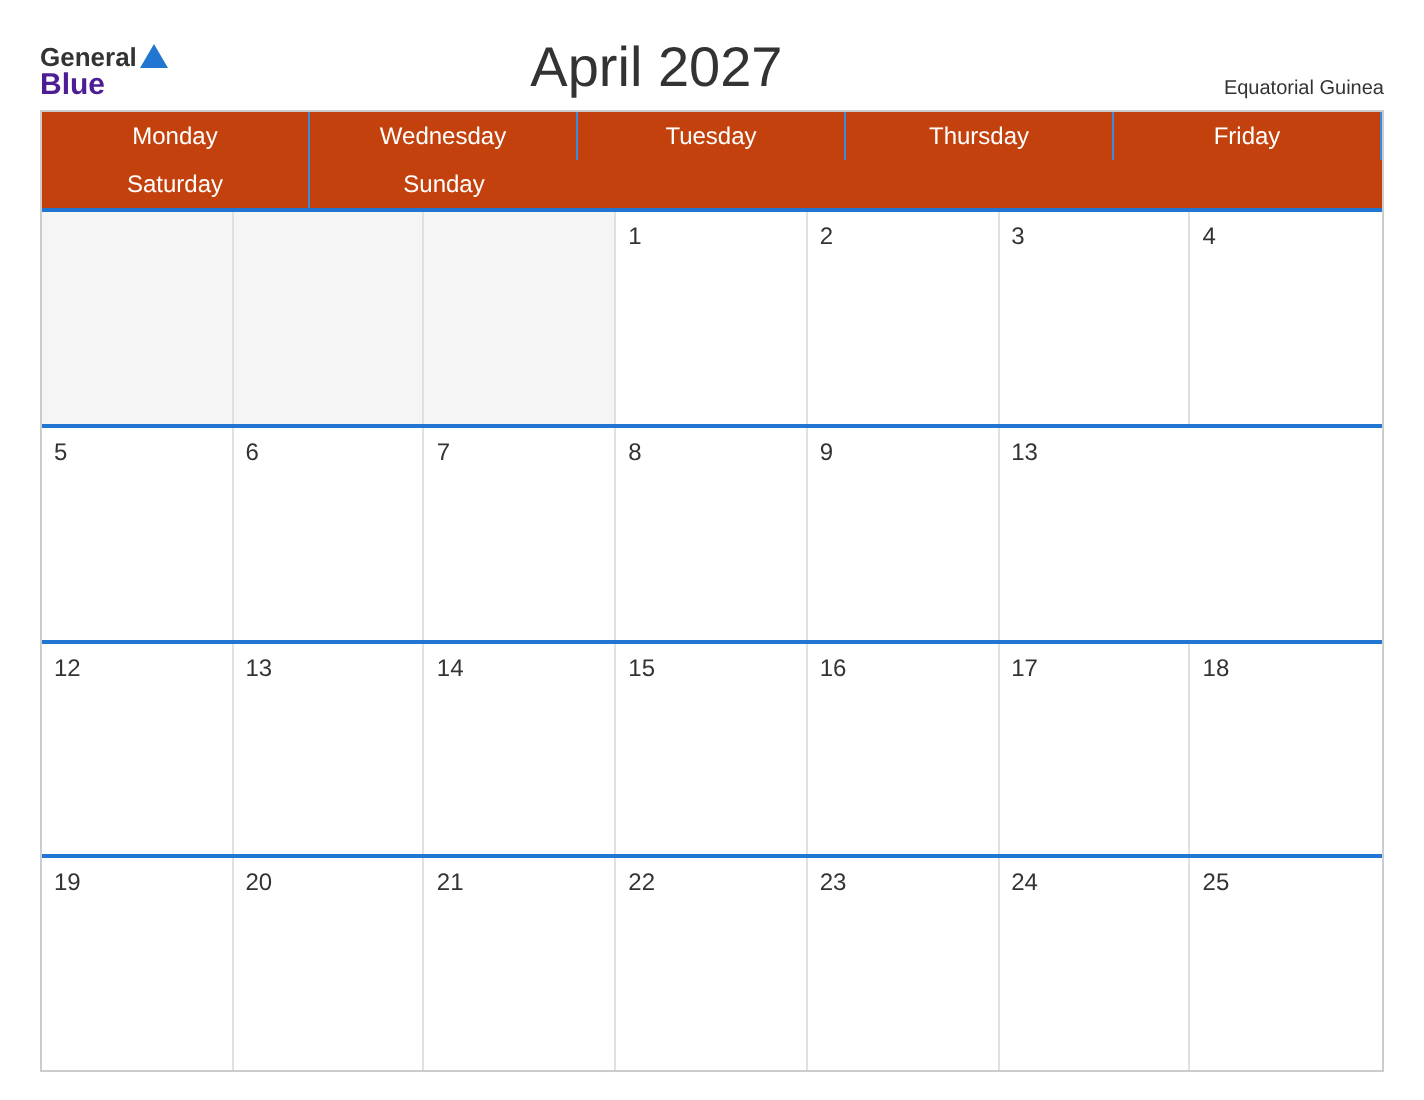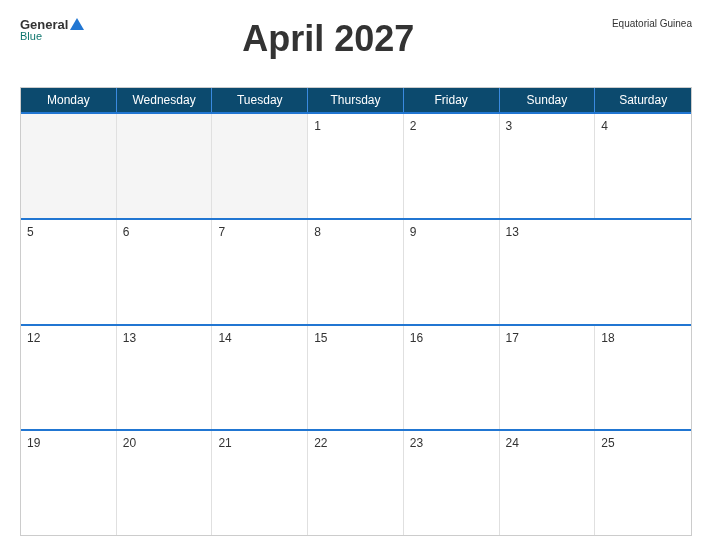--- a/index.html
+++ b/index.html
@@ -12,39 +12,39 @@
     }
     .page {
       width: 712px;
       height: 550px;
       padding: 18px 20px 14px 20px;
       display: flex;
       flex-direction: column;
     }
     .header {
       display: flex;
-      align-items: flex-start;
+      align-items: flex-end;
       justify-content: space-between;
-      margin-bottom: 27px;
+      margin-bottom: 5px;
     }
     .logo {
       display: flex;
       align-items: center;
       gap: 4px;
     }
     .logo-text-general {
       font-size: 13px;
       font-weight: bold;
       color: #333;
       line-height: 1;
     }
     .logo-text-blue {
-      font-size: 11px;
-      font-weight: normal;
-      color: #0f766e;
+      font-size: 15px;
+      font-weight: bold;
+      color: #4c1d95;
       line-height: 1;
     }
     .logo-triangle {
       width: 0;
       height: 0;
       border-left: 7px solid transparent;
       border-right: 7px solid transparent;
       border-bottom: 12px solid #2176d2;
       display: inline-block;
       margin-left: 2px;
@@ -54,42 +54,42 @@
     .logo-block {
       display: flex;
       flex-direction: column;
       align-items: flex-start;
     }
     .logo-line1 {
       display: flex;
       align-items: center;
     }
     .month-title {
-      font-size: 36px;
+      font-size: 28px;
       color: #333;
-      font-weight: bold;
+      font-weight: normal;
       text-align: center;
       flex: 1;
     }
     .country-name {
       font-size: 10px;
       color: #333;
       text-align: right;
       min-width: 120px;
     }
     .calendar {
       flex: 1;
       display: flex;
       flex-direction: column;
       border: 1px solid #ccc;
     }
     .cal-header-row {
       display: grid;
-      grid-template-columns: repeat(7, 1fr);
-      background: #0c4a6e;
+      grid-template-columns: repeat(5, 1fr);
+      background: #c2410c;
     }
     .cal-header-cell {
       color: #fff;
       font-size: 12px;
       font-weight: normal;
       text-align: center;
       padding: 5px 4px;
       border-right: 1px solid #3a8ae0;
     }
     .cal-header-cell:last-child {
@@ -144,22 +144,22 @@
     <div class="country-name">Equatorial Guinea</div>
   </div>
 
   <div class="calendar">
     <div class="cal-header-row">
     <div class="cal-header-cell">Monday</div>
         <div class="cal-header-cell">Wednesday</div>
         <div class="cal-header-cell">Tuesday</div>
         <div class="cal-header-cell">Thursday</div>
         <div class="cal-header-cell">Friday</div>
+        <div class="cal-header-cell">Saturday</div>
         <div class="cal-header-cell">Sunday</div>
-        <div class="cal-header-cell">Saturday</div>
       </div>
     <div class="cal-body">
     <div class="cal-week">
           <div class="cal-cell empty"></div>
           <div class="cal-cell empty"></div>
           <div class="cal-cell empty"></div>
           <div class="cal-cell"><span class="day-num">1</span></div>
           <div class="cal-cell"><span class="day-num">2</span></div>
           <div class="cal-cell"><span class="day-num">3</span></div>
           <div class="cal-cell"><span class="day-num">4</span></div>

